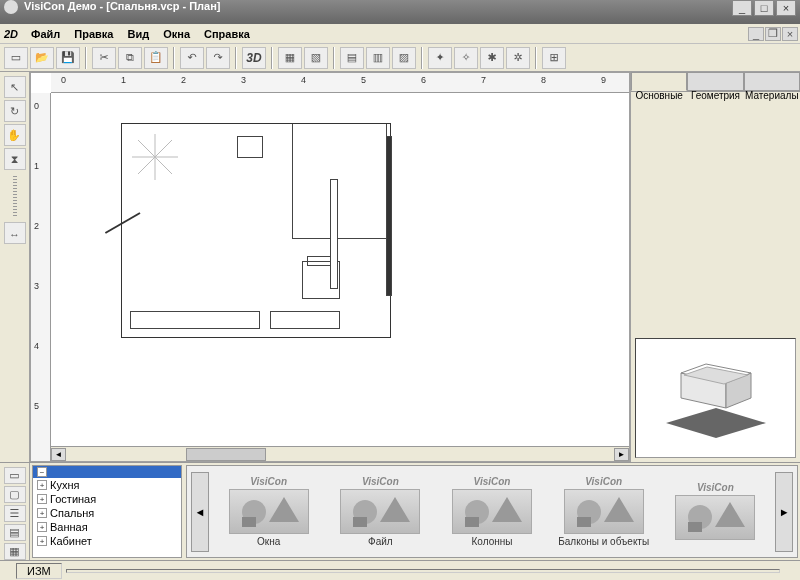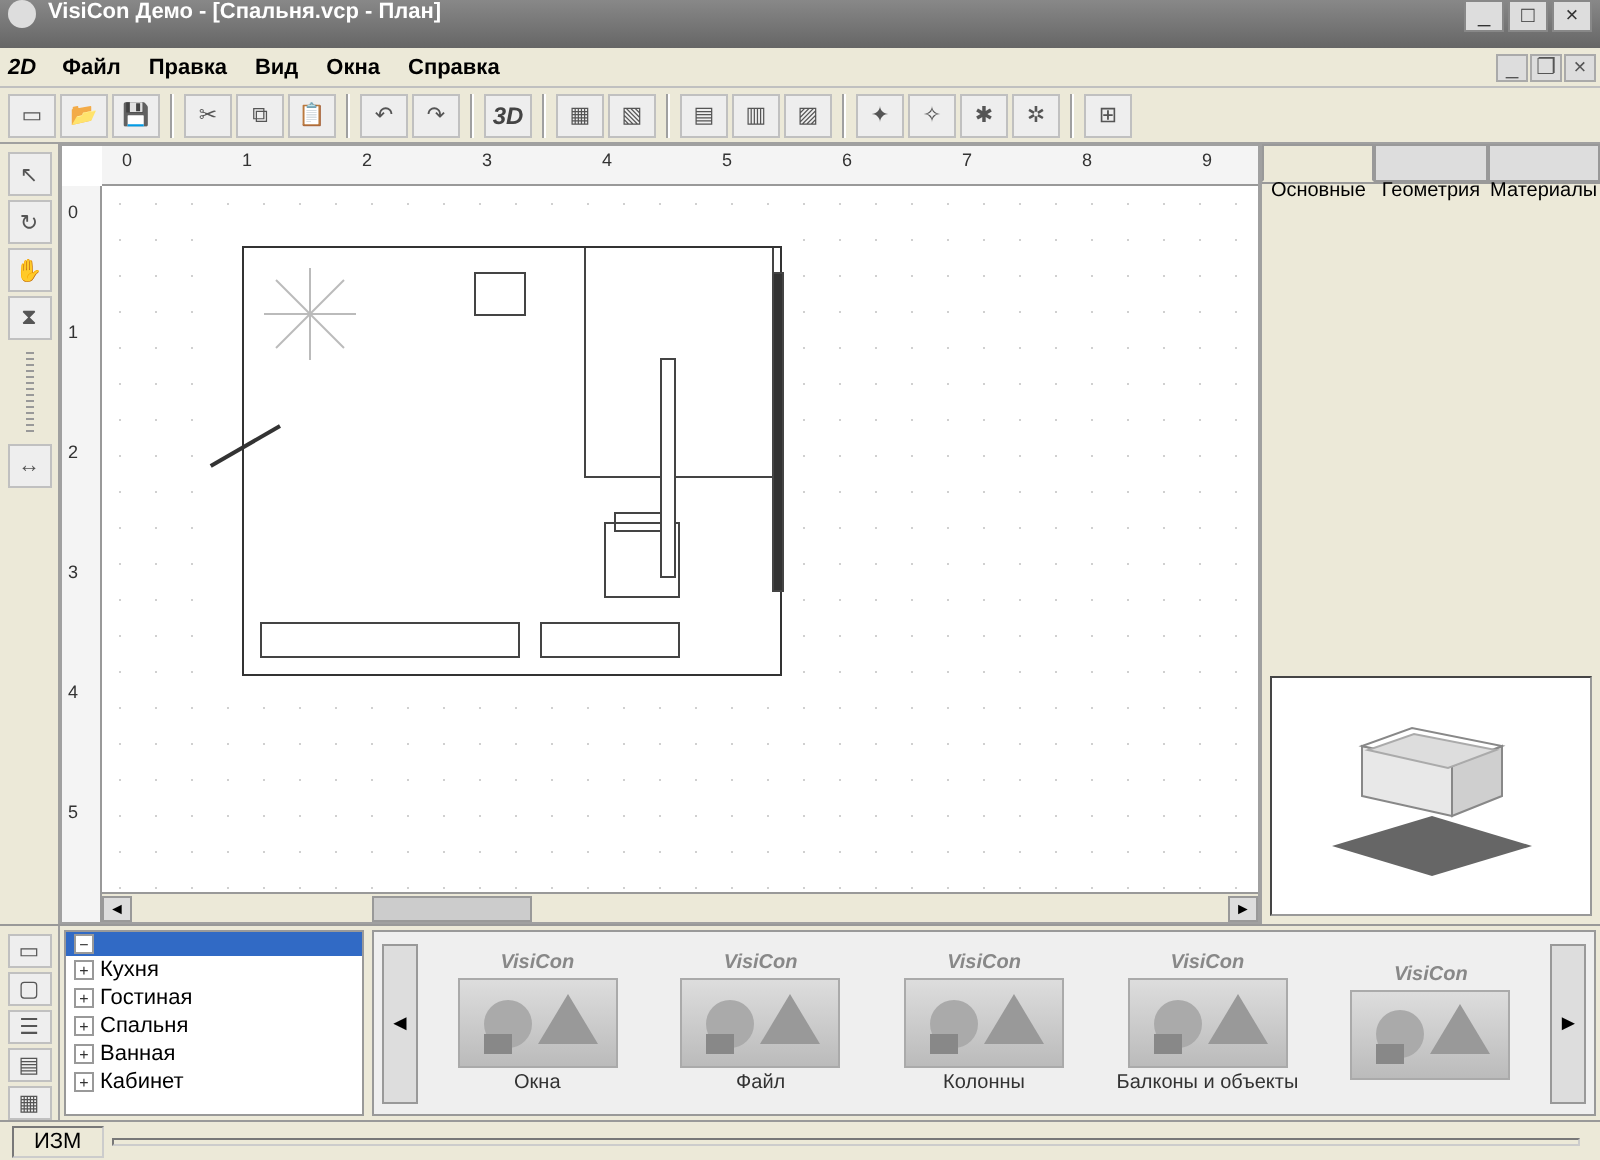--- a/index.html
+++ b/index.html
@@ -64,21 +64,21 @@
   .tree-item { padding:1px 4px; display:flex; align-items:center; gap:3px; font-size:10px;}
   .tree-item.sel { background:#316ac5; color:#fff;}
   .tree-item .fold{ width:10px; height:10px; border:1px solid #999; display:inline-flex; align-items:center; justify-content:center; font-size:8px; background:#fff; color:#333;}
   .catalog { flex:1; background:#efefef; border:1px solid #999; margin:2px; display:flex; align-items:center; gap:8px; padding:4px; overflow:hidden;}
   .cat-nav { width:18px; height:80px; background:#ddd; border:1px solid #999; display:flex; align-items:center; justify-content:center;}
   .cat-item { width:105px; text-align:center;}
   .cat-item .logo { font-size:10px; font-weight:bold; color:#888; font-style:italic;}
   .cat-item .thumb { width:80px; height:45px; margin:2px auto; background:linear-gradient(#ddd,#bbb); border:1px solid #aaa; display:flex; align-items:center; justify-content:center;}
   .cat-item .thumb svg{width:70px;height:40px;}
   .cat-item .cap { font-size:10px; color:#333;}
-  .statusbar { height:20px; background:#ece9d8; border-top:1px solid #999; display:flex; align-items:center; padding:0 6px; font-size:10px;justify-content:space-between;}
+  .statusbar { height:20px; background:#ece9d8; border-top:1px solid #999; display:flex; align-items:center; padding:0 16px; font-size:10px;justify-content:space-between;}
   .statusbar .cell{ border:1px inset #ccc; padding:1px 10px; margin-right:4px;}
 </style>
 </head>
 <body>
 
 <div class="titlebar">
   <div class="icon"></div>
   <div class="title">VisiCon Демо - [Спальня.vcp - План]</div>
   <div class="winbtn">_</div>
   <div class="winbtn">□</div>

